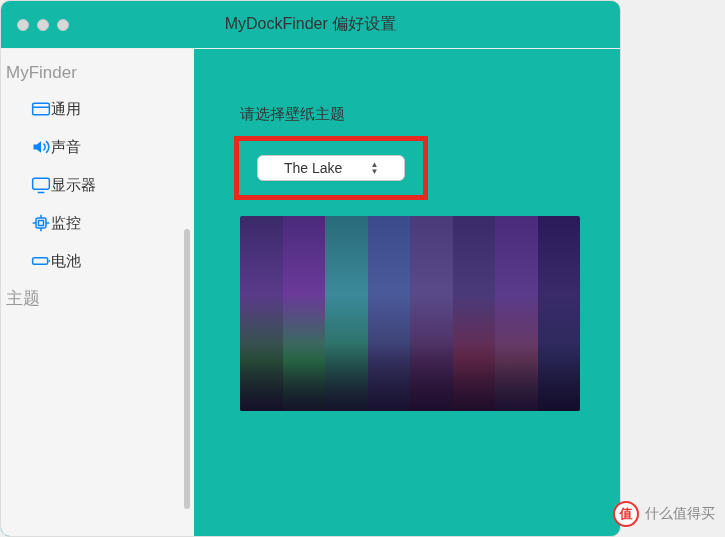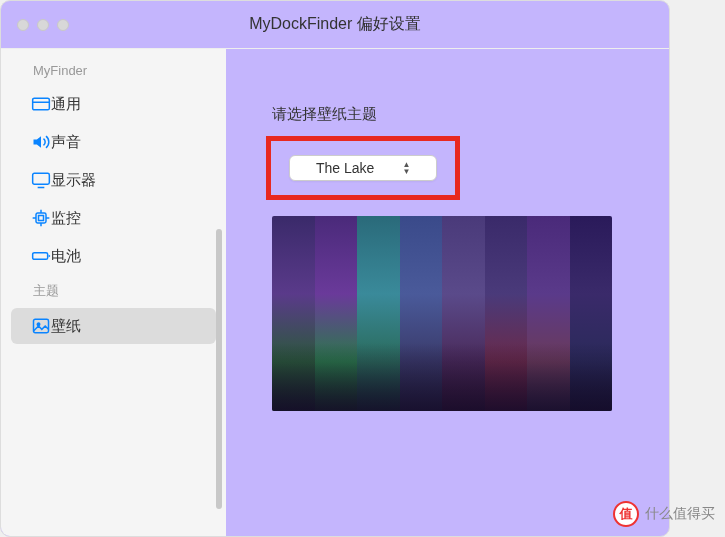--- a/index.html
+++ b/index.html
@@ -1,24 +1,24 @@
 <!DOCTYPE html>
 <html><head>
   <meta charset="utf-8">
   <style>
     * { margin: 0; padding: 0; box-sizing: border-box; }
     body { font-family: -apple-system, BlinkMacSystemFont, "PingFang SC", sans-serif; background: #f0f0f0; width: 725px; height: 537px; overflow: hidden; position: relative; }
-    .window { width: 670px; height: 537px; background: #c4b5fd; border-radius: 10px; overflow: hidden; display: flex; flex-direction: column; border: 1px solid #ddd; }
+    .window { width: 621px; height: 537px; background: #14b8a6; border-radius: 10px; overflow: hidden; display: flex; flex-direction: column; border: 1px solid #ddd; }
     .titlebar { height: 48px; display: flex; align-items: center; position: relative; border-bottom: 1px solid #eee; }
     .traffic-lights { display: flex; gap: 8px; padding-left: 16px; position: absolute; left: 0; }
     .traffic-light { width: 12px; height: 12px; border-radius: 50%; background: #d8d8d8; border: 0.5px solid #c8c8c8; }
     .title { width: 100%; text-align: center; font-size: 16px; font-weight: 500; color: #333; }
     .body { flex: 1; display: flex; overflow: hidden; }
     .sidebar { width: 225px; background: #f5f5f5; padding: 8px 0; overflow-y: auto; position: relative; }
-    .section-label { font-size: 13px; color: #999; padding: 6px 32px; }
+    .section-label { font-size: 17px; color: #999; padding: 6px 5px; }
     .sidebar-item { display: flex; align-items: center; padding: 8px 20px; margin: 2px 10px; border-radius: 6px; cursor: pointer; font-size: 15px; color: #333; }
     .sidebar-item.active { background: #dcdcdc; }
     .icon { width: 20px; height: 20px; display: flex; align-items: center; justify-content: center; color: #0a84ff; }
     .icon svg { width: 20px; height: 20px; }
     .sidebar-scrollbar { position: absolute; right: 4px; top: 180px; width: 6px; height: 280px; background: #c8c8c8; border-radius: 3px; }
     .content { flex: 1; padding: 28px 40px; position: relative; }
     .prompt { font-size: 15px; color: #333; margin-bottom: 12px; margin-left: 6px; margin-top: 28px; }
     .select-wrap { border: 5px solid #e8291f; padding: 14px 18px; display: inline-block; margin-bottom: 16px; }
     .select { display: inline-flex; align-items: center; gap: 28px; background: #fff; border: 1px solid #ccc; border-radius: 6px; padding: 4px 26px; font-size: 14px; color: #333; cursor: pointer; box-shadow: 0 1px 2px rgba(0,0,0,0.05); }
     .select-arrows { display: flex; flex-direction: column; font-size: 8px; line-height: 7px; color: #555; }
@@ -96,30 +96,20 @@
             <svg viewBox="0 0 24 24" fill="none" stroke="currentColor" stroke-width="1.8">
               <rect x="2" y="8" width="18" height="8" rx="2"></rect>
               <line x1="22" y1="11" x2="22" y2="13"></line>
             </svg>
           </span>
         <span>电池</span>
       </div>
 
       <div class="section-label">主题</div>
 
-      <div class="sidebar-item active">
-        <span class="icon">
-            <svg viewBox="0 0 24 24" fill="none" stroke="currentColor" stroke-width="1.8">
-              <rect x="3" y="4" width="18" height="16" rx="2"></rect>
-              <circle cx="9" cy="10" r="1.5" fill="currentColor"></circle>
-              <polyline points="3,18 9,12 13,16 17,12 21,16"></polyline>
-            </svg>
-          </span>
-        <span>壁纸</span>
-      </div>
 
 
       <div class="sidebar-scrollbar"></div>
     </div>
 
     <div class="content">
       <div class="prompt">请选择壁纸主题</div>
       <div class="select-wrap">
         <div class="select">
           <span>The Lake</span>

